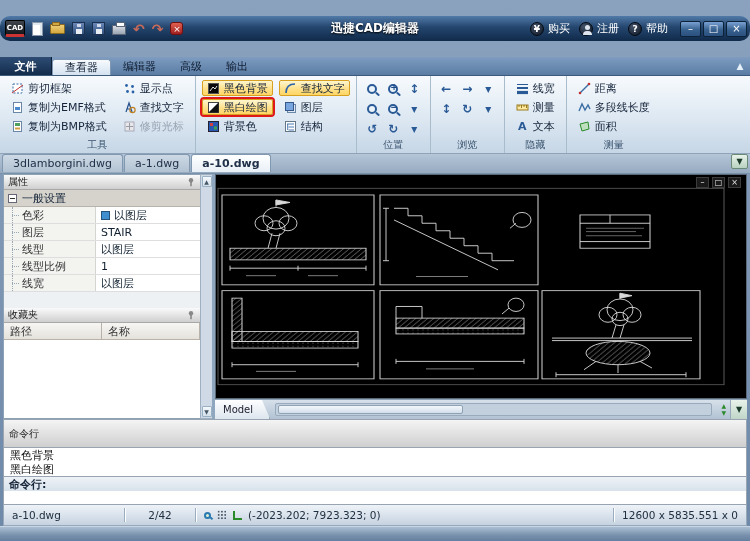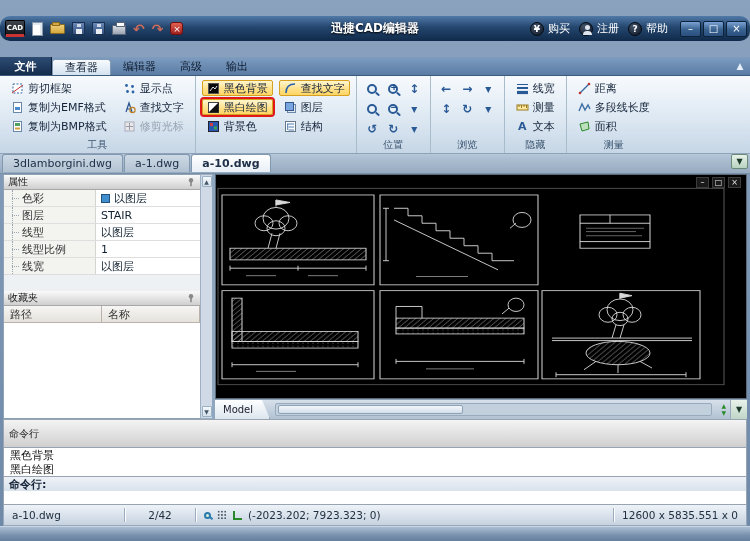--- a/index.html
+++ b/index.html
@@ -484,20 +484,24 @@
     <div class="lpanel">
       <div class="phead">
         <span>属性</span>
         <span class="pin">
           <svg class="pin-svg" width="10" height="10" viewBox="0 0 10 10">
               <circle cx="5" cy="3.2" r="2.2" fill="#888"></circle>
               <line x1="5" y1="5" x2="5" y2="9.2" stroke="#555"></line>
             </svg>
         </span>
       </div>
+      <div class="group-row">
+        <span class="minus-box"></span>
+        <span>一般设置</span>
+      </div>
 
       <div class="grow">
         <div class="gl">
             <span>色彩</span>
           </div>
         <div class="gv">
           <span class="swatch"></span>
           <span>以图层</span>
         </div>
       </div>

